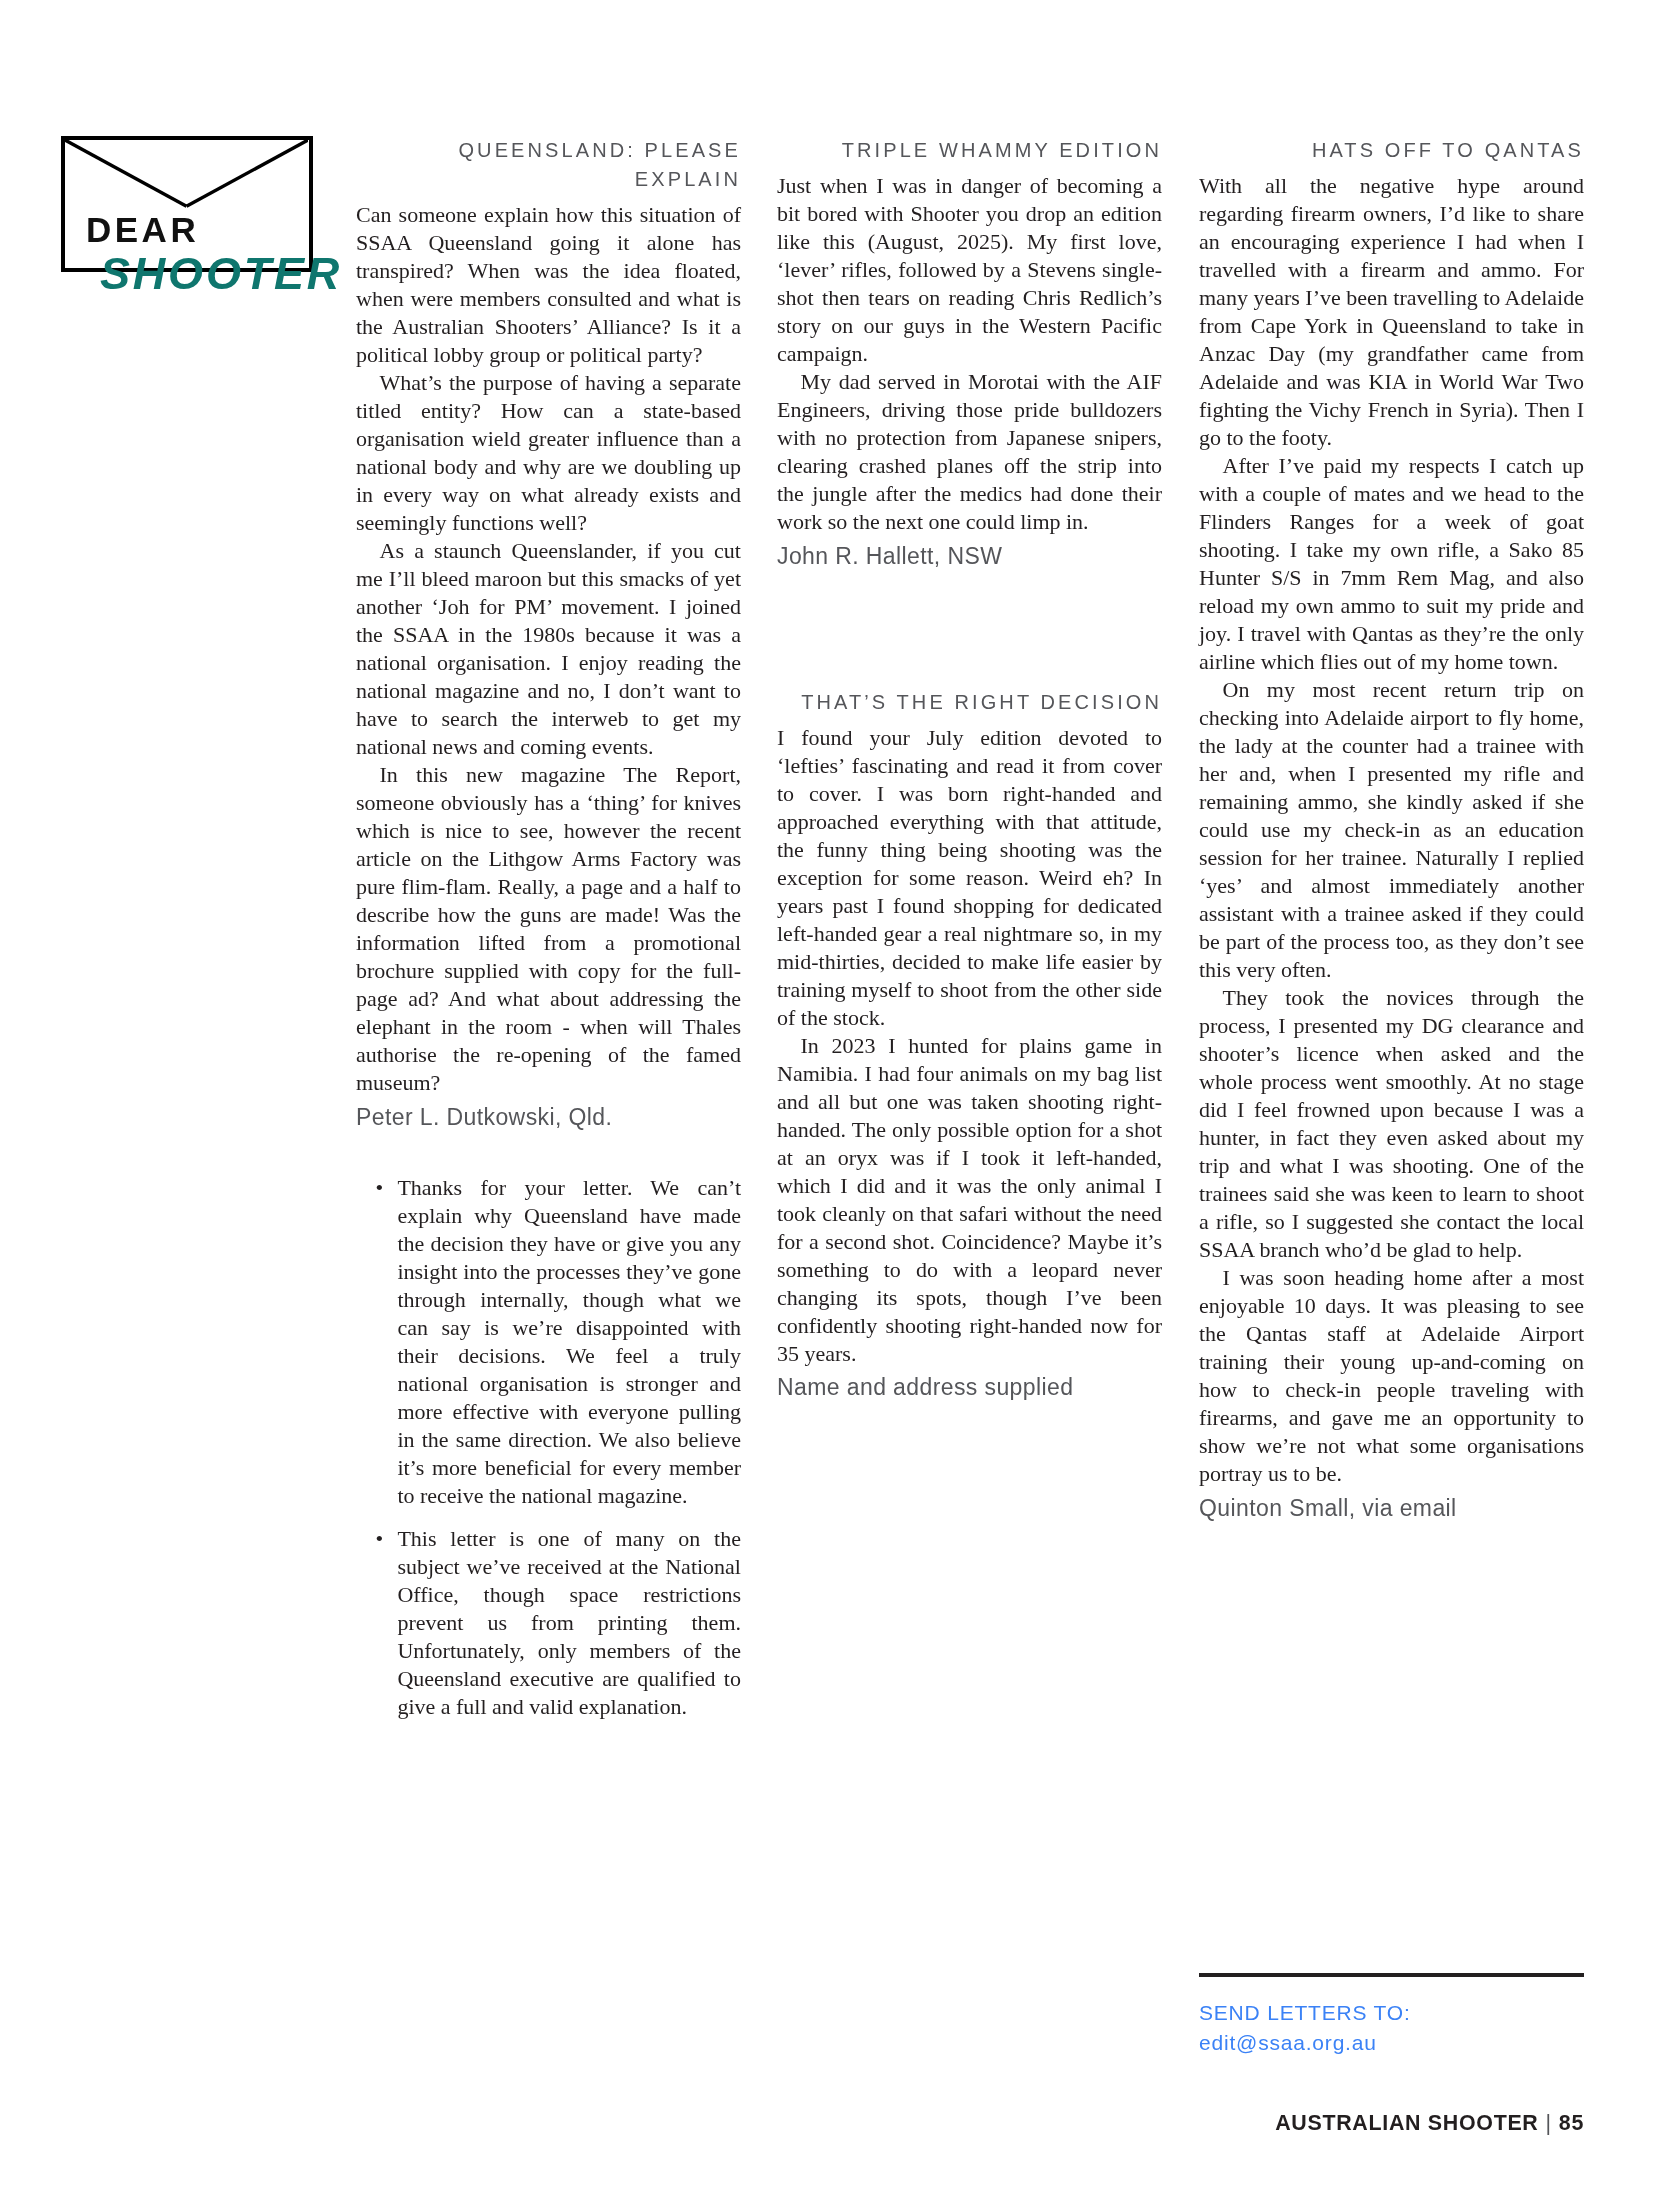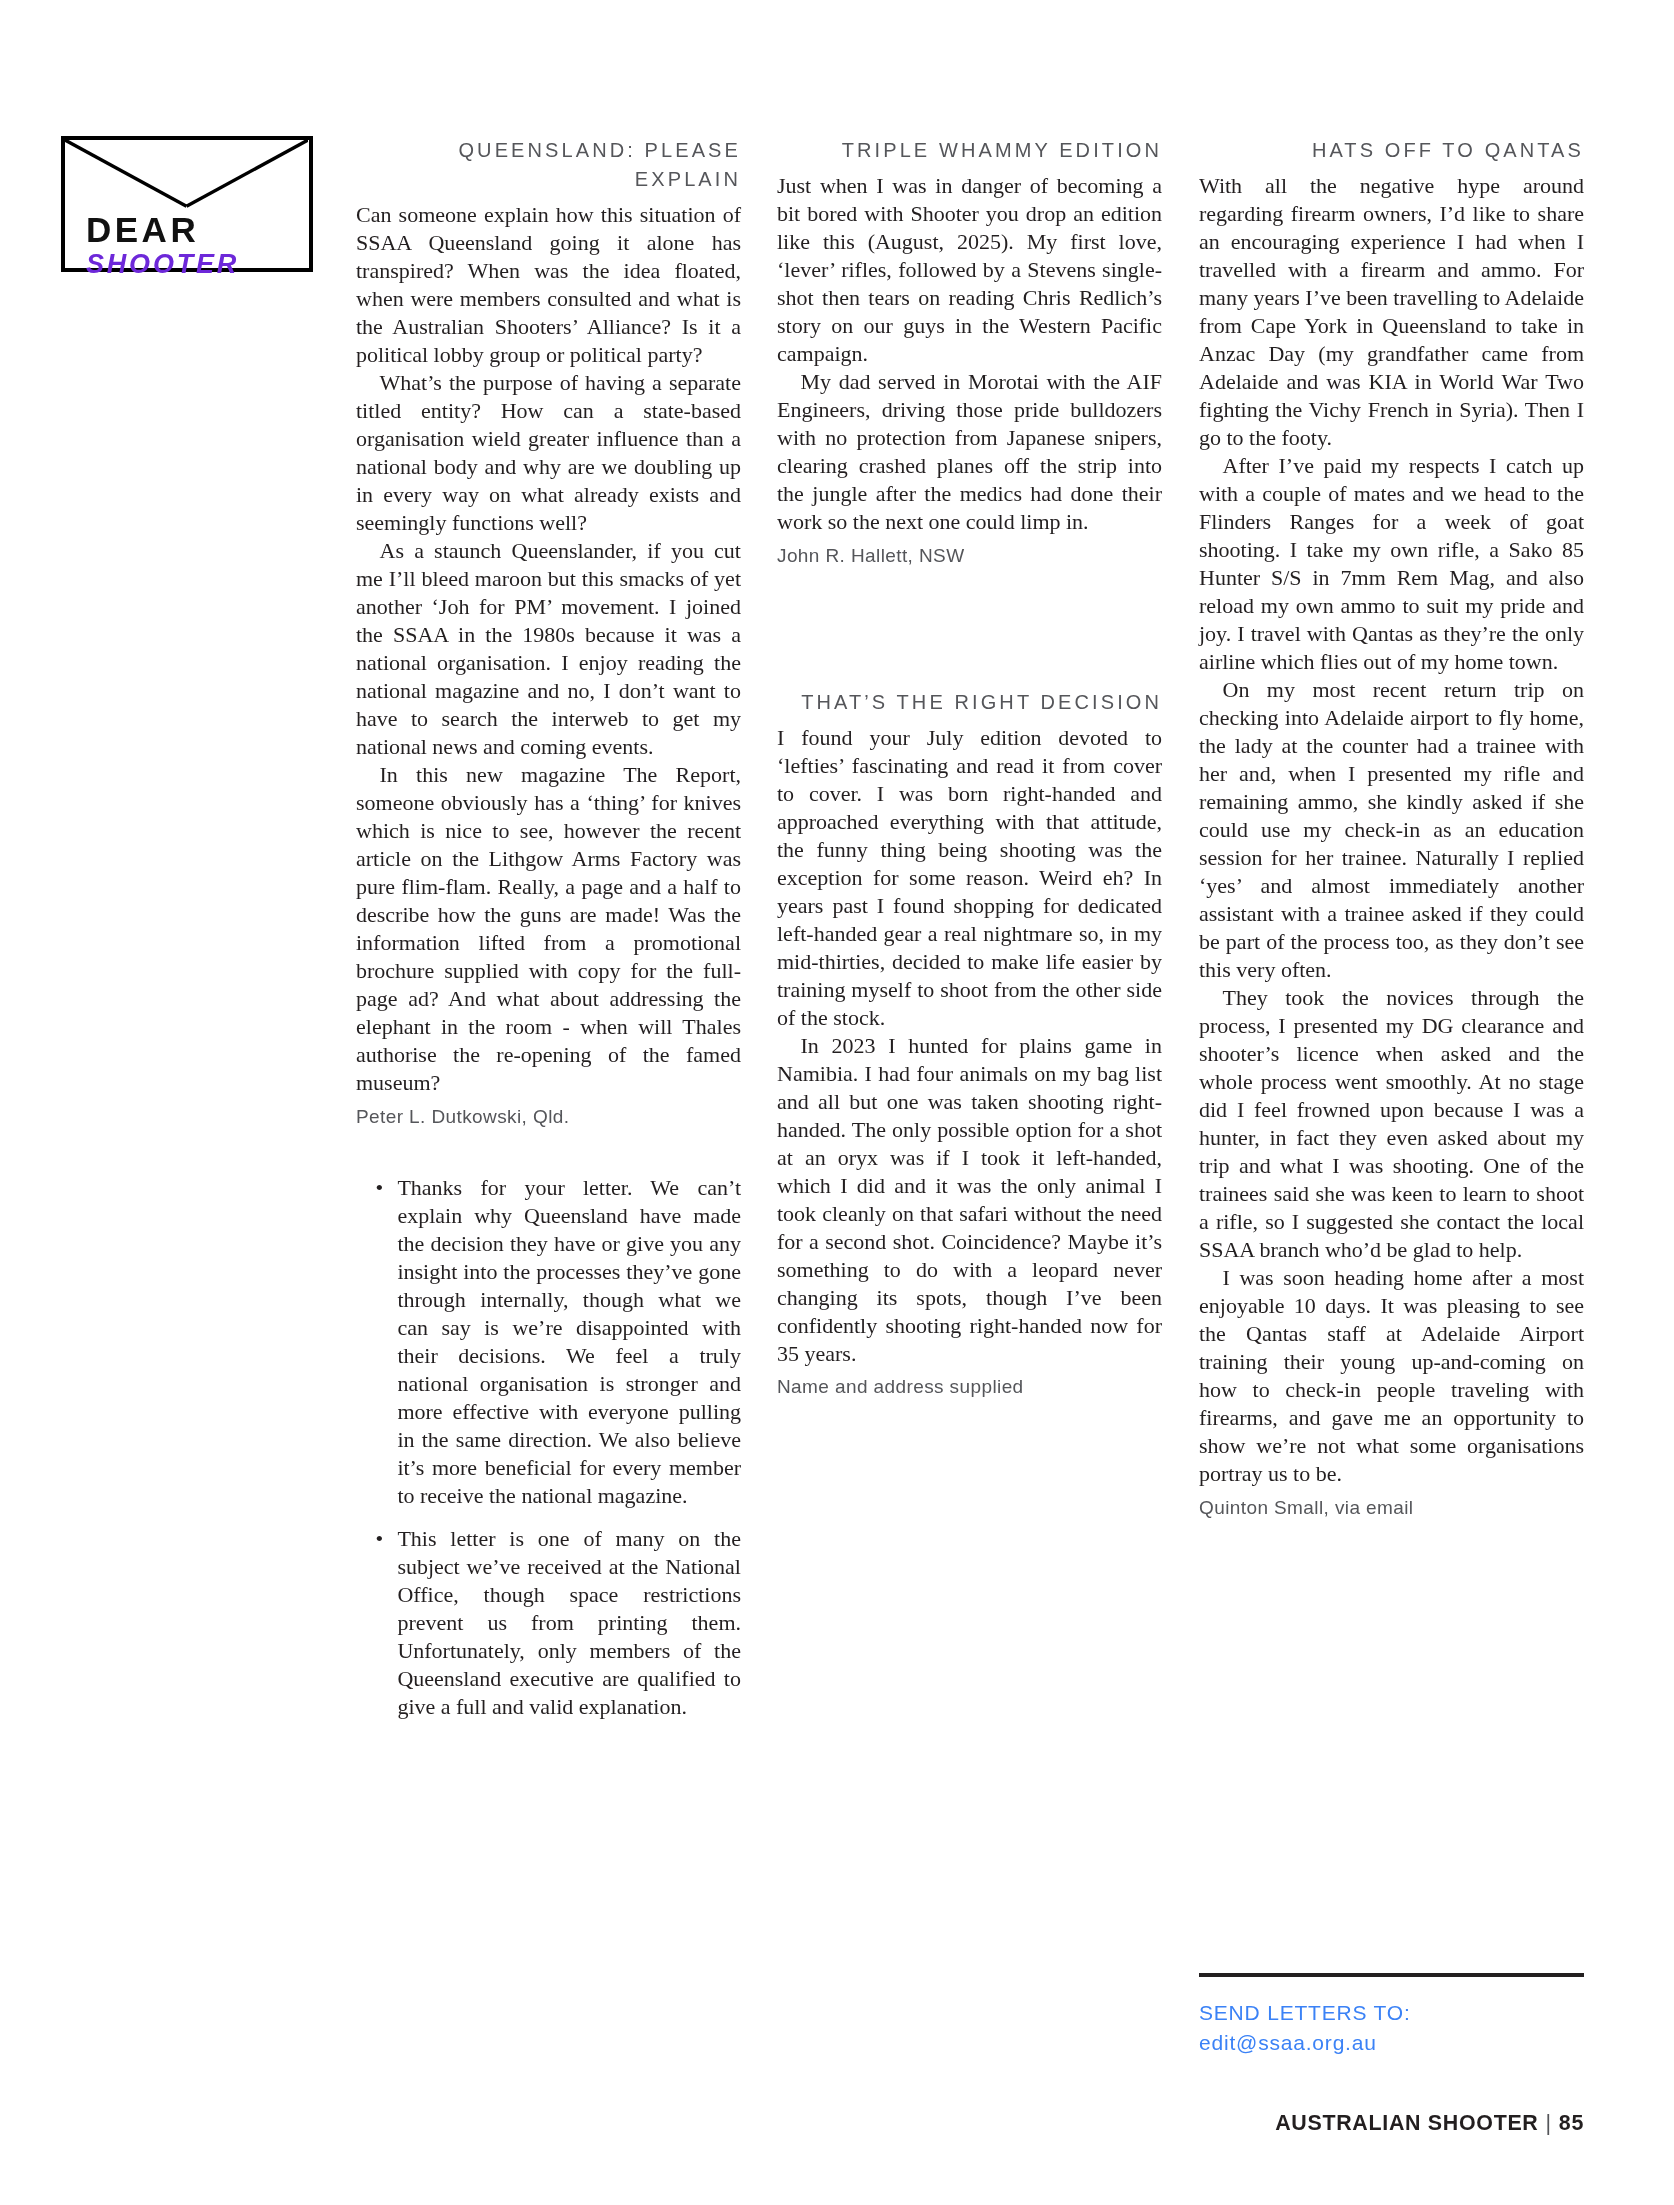--- a/index.html
+++ b/index.html
@@ -22,24 +22,24 @@
     border:4.2px solid #000000;
   }
   .logo-box svg { position:absolute; left:0; top:0; }
   .logo-dear {
     position:absolute; left:21px; top:72px;
     font-family:"Liberation Sans", sans-serif;
     font-weight:700; font-size:35px; line-height:1;
     letter-spacing:3.5px; color:#111111;
   }
   .logo-shooter {
-    position:absolute; left:21px; top:111px;
+    position:absolute; left:35px; top:111px;
     font-family:"Liberation Sans", sans-serif;
-    font-weight:700; font-style:italic; font-size:27px; line-height:1;
-    letter-spacing:2.8px; color:#6d28d9;
+    font-weight:700; font-style:italic; font-size:45px; line-height:1;
+    letter-spacing:2.8px; color:#0f766e;
   }
 
   
   .col {
     position:absolute;
     top:136px;
     width:385px;
     font-size:22px;
     line-height:28px;
     text-align:justify;
@@ -58,21 +58,21 @@
     letter-spacing:3.1px;
     color:#55565a;
     text-align:right;
     margin-bottom:7px;
   }
   .letter p { text-indent:0; }
   .letter p + p { text-indent:23.5px; }
 
   .signature {
     font-family:"Liberation Sans", sans-serif;
-    font-size:19px;
+    font-size:23px;
     line-height:28px;
     letter-spacing:0.4px;
     color:#55565a;
     text-align:left;
     margin-top:5.5px;
   }
 
   .letter + .letter { margin-top:118px; }
 
   .replies {

